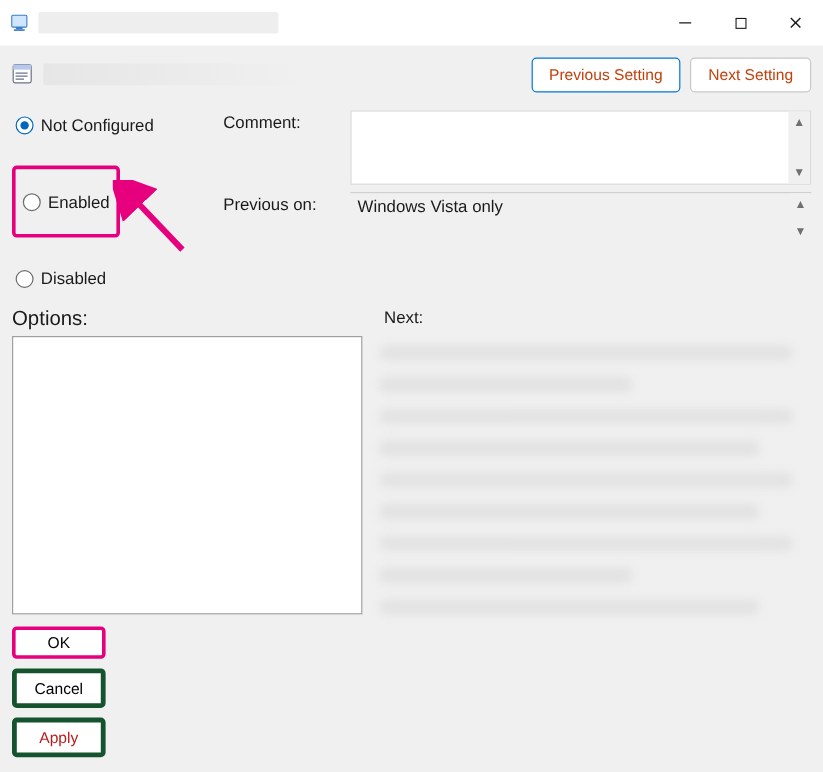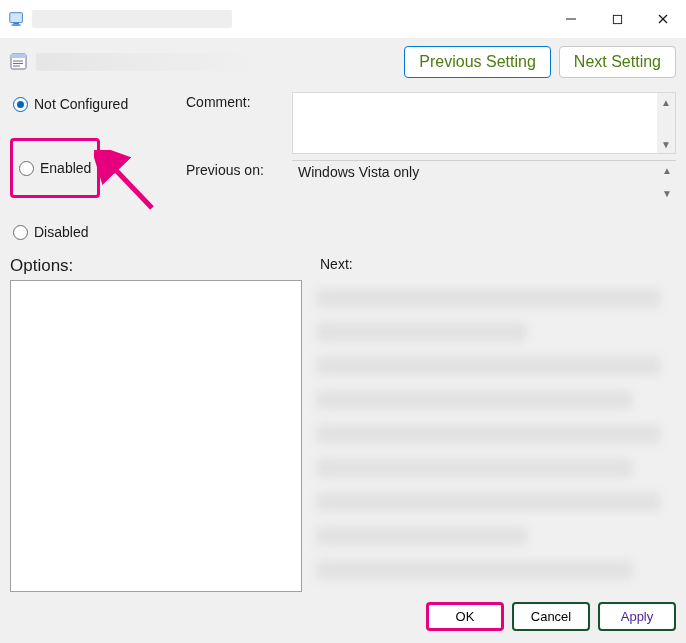--- a/index.html
+++ b/index.html
@@ -73,22 +73,22 @@
       width: 220px; height: 18px;
       background: linear-gradient(90deg, #e6e6e6, #f0f0f0);
       border-radius: 2px;
     }
     .header-row .spacer { flex: 1; }
     .nav-btn {
       background: #fff;
       border: 1px solid #c8c8c8;
       border-radius: 4px;
       padding: 6px 14px;
-      font-size: 16px;
-      color: #4d7c0f;
+      font-size: 13px;
+      color: #c2410c;
       margin-left: 8px;
       cursor: default;
     }
     .nav-btn.previous {
       border: 1px solid #0078d4;
     }
 
     
     .upper {
       display: grid;
@@ -204,40 +204,40 @@
       border-radius: 6px;
       filter: blur(4px);
     }
     .blur-line.short { width: 60%; }
     .blur-line.med   { width: 90%; }
     .blur-line.long  { width: 98%; }
 
     
     .button-row {
       display: flex;
-      justify-content: flex-end;
       gap: 8px;
       padding-top: 10px;
       padding-bottom: 2px;
+      flex-direction: column;
     }
     .dlg-btn {
       background: #fff;
-      border: 2px solid #14532d;
+      border: 4px solid #14532d;
       border-radius: 4px;
       padding: 5px 0;
       width: 78px;
       font-size: 13px;
       text-align: center;
     }
     .dlg-btn.ok-highlight {
       border: 3px solid #e6007e;
       padding: 3px 0;
     }
     .dlg-btn.disabled {
-      color: #4c1d95;
+      color: #b91c1c;
     }
 
     
     .annotation-arrow {
       position: absolute;
       left: 94px;
       top: 150px;
       pointer-events: none;
     }
   </style>

